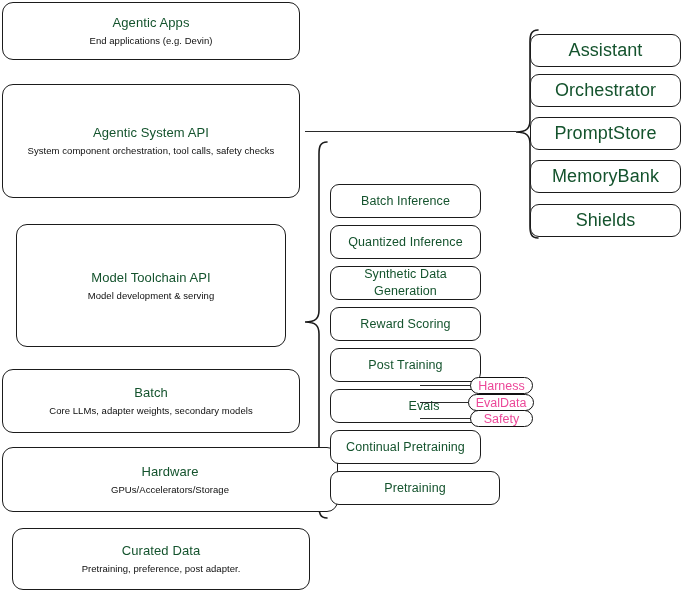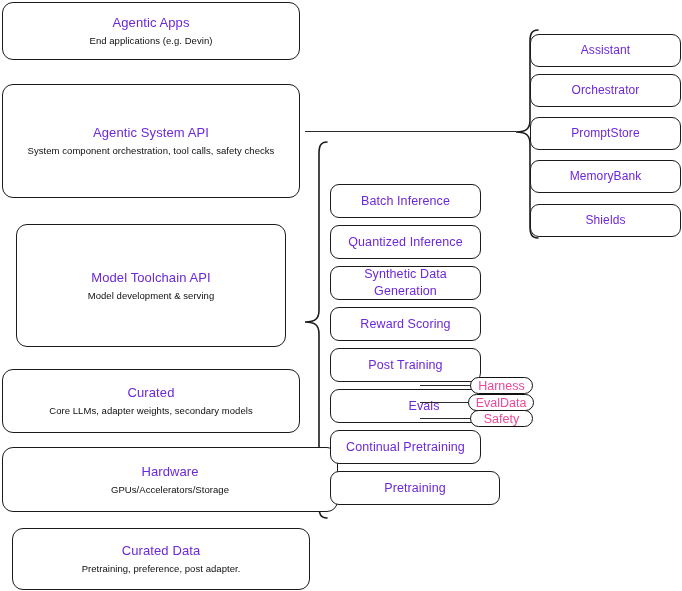--- a/index.html
+++ b/index.html
@@ -24,42 +24,42 @@
     background: #ffffff;
     display: flex;
     flex-direction: column;
     align-items: center;
     justify-content: center;
     text-align: center;
     z-index: 3;
   }
   .box .title {
     font-size: 13px;
-    color: #6d28d9;
+    color: #14532d;
     line-height: 17px;
     letter-spacing: 0.1px;
   }
   .box .sub {
     font-size: 9.5px;
     color: #0d0d0d;
     line-height: 14px;
     margin-top: 3px;
     letter-spacing: 0.05px;
   }
   .stack-box .title { font-size: 13px; }
   .mid-box {
     border-radius: 9px;
     border-width: 1.5px;
   }
   .mid-box .title { font-size: 12.5px; }
   .right-box {
     border-radius: 9px;
     border-width: 1.5px;
   }
-  .right-box .title { font-size: 12px; }
+  .right-box .title { font-size: 18px; }
   .pill {
     position: absolute;
     box-sizing: border-box;
     border: 1.5px solid #111111;
     border-radius: 999px;
     background: #ffffff;
     display: flex;
     align-items: center;
     justify-content: center;
     font-size: 12.5px;
@@ -92,21 +92,21 @@
     <div class="title">Agentic System API</div>
     <div class="sub">System component orchestration, tool calls, safety checks</div>
   </div>
 
   <div class="box stack-box" style="left:16px; top:224px; width:270px; height:123px;">
     <div class="title">Model Toolchain API</div>
     <div class="sub">Model development &amp; serving</div>
   </div>
 
   <div class="box stack-box" style="left:2px; top:369px; width:298px; height:64px;">
-    <div class="title">Curated</div>
+    <div class="title">Batch</div>
     <div class="sub">Core LLMs, adapter weights, secondary models</div>
   </div>
 
   <div class="box stack-box" style="left:2px; top:447px; width:336px; height:65px;">
     <div class="title">Hardware</div>
     <div class="sub">GPUs/Accelerators/Storage</div>
   </div>
 
   <div class="box stack-box" style="left:12px; top:528px; width:298px; height:62px;">
     <div class="title">Curated Data</div>

